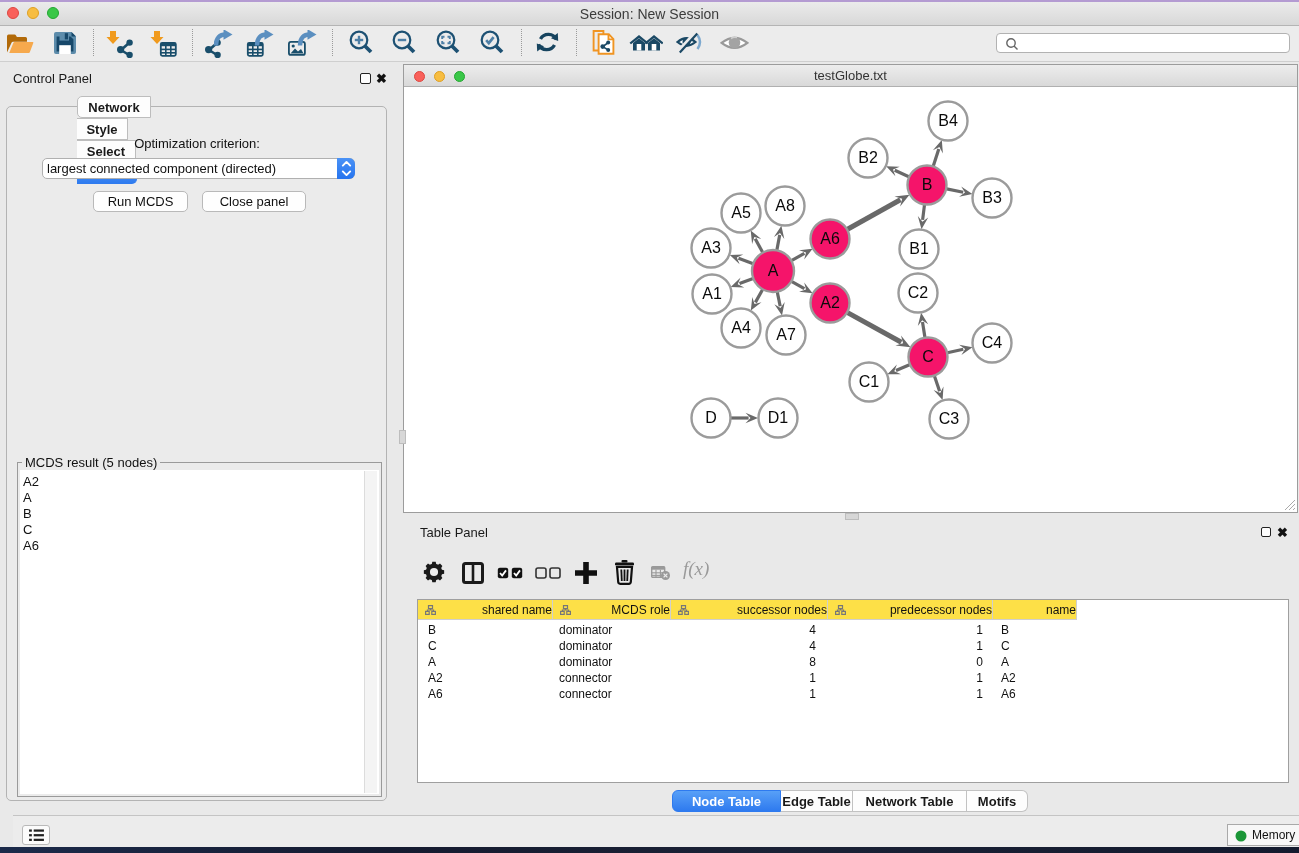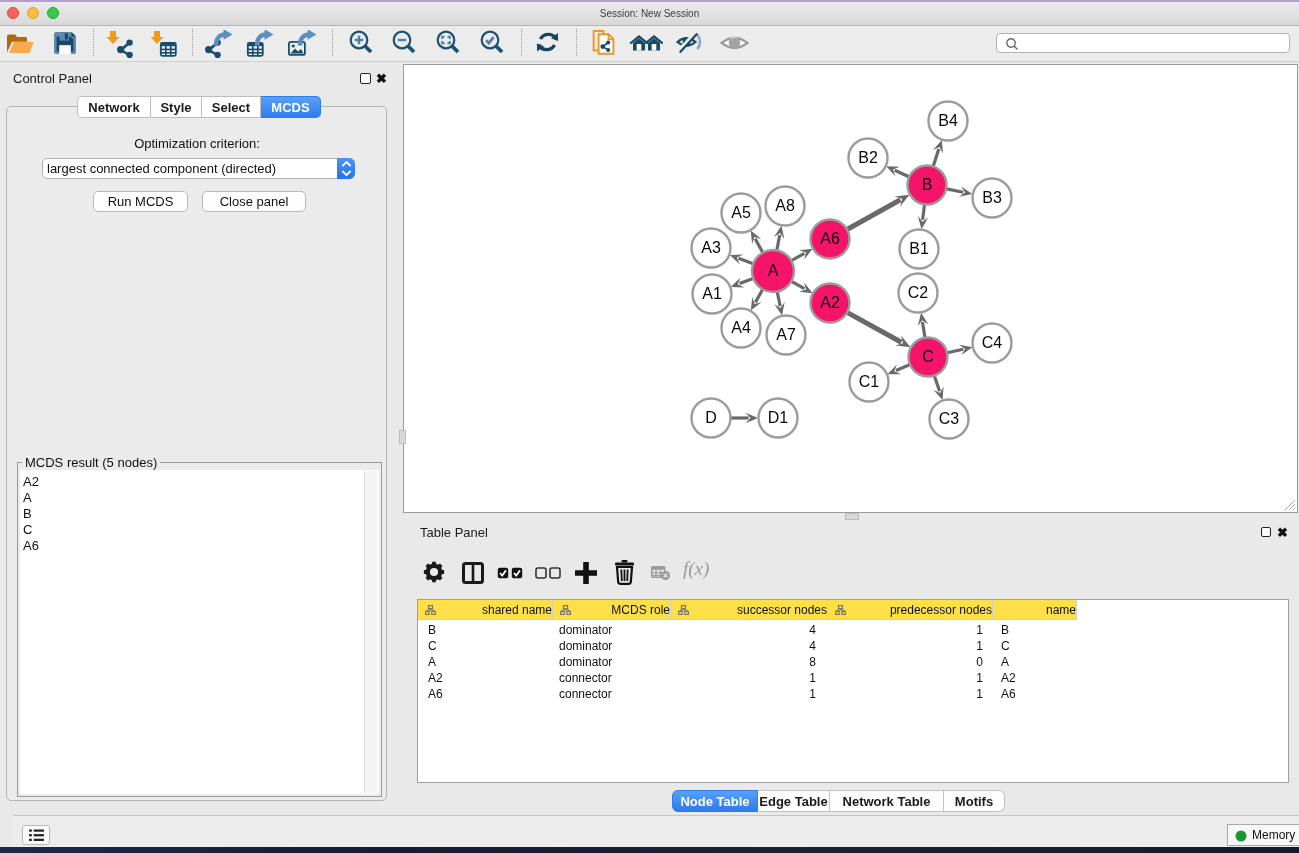--- a/index.html
+++ b/index.html
@@ -5,21 +5,21 @@
 * { margin:0; padding:0; box-sizing:border-box; }
 html,body { width:1299px; height:853px; overflow:hidden; }
 body { font-family:"Liberation Sans", sans-serif; background:#e9e9e9; position:relative; }
 .abs { position:absolute; }
 
 
 #purpletop { left:0; top:0; width:1299px; height:2px; background:#b49bd2; }
 #titlebar { left:0; top:2px; width:1299px; height:24px;
   background:linear-gradient(#ebebeb,#d8d8d8); border-bottom:1px solid #b4b4b4;
   border-radius:5px 5px 0 0; }
-#titlebar .title { width:100%; text-align:center; font-size:10px; color:#3c3c3c; line-height:24px; }
+#titlebar .title { width:100%; text-align:center; font-size:14px; color:#3c3c3c; line-height:24px; }
 .tl { position:absolute; width:12px; height:12px; border-radius:50%; top:5px; }
 #titlebar .r { left:7px;  background:#f9605a; border:1px solid #dd4741; }
 #titlebar .y { left:27px; background:#f7bd41; border:1px solid #dfa023; }
 #titlebar .g { left:47px; background:#3ac748; border:1px solid #24a732; }
 
 
 #toolbar { left:0; top:26px; width:1299px; height:36px; background:#ececec; border-bottom:1px solid #cfcfcf; }
 .tbi { position:absolute; top:30px; width:28px; height:26px; }
 .tsep { position:absolute; top:3px; height:27px; width:0; border-left:1px dotted #9a9a9a; }
 #searchbox { position:absolute; left:996px; top:7px; width:294px; height:20px; background:#fff;
@@ -252,21 +252,21 @@
         <circle cx="6" cy="6" r="4.2" fill="none" stroke="#666" stroke-width="1.4"></circle>
         <line x1="9" y1="9" x2="12.5" y2="12.5" stroke="#666" stroke-width="1.4"></line>
       </svg>
     </div>
 </div>
 
 <div class="abs" id="cp-title">Control Panel</div>
 <div class="abs" id="cp-sq"></div>
 <div class="abs" id="cp-x">✖</div>
 <div class="abs" id="cp-body"></div>
-<div class="tabrow" style="left:77px; top:96px;">
+<div class="tabrow" style="left:77px; top:96px;flex-direction:column;">
   <div class="tab first" style="width:74px;">Network</div>
   <div class="tab" style="width:51px;">Style</div>
   <div class="tab" style="width:59px;">Select</div>
   <div class="tab last sel" style="width:60px;">MCDS</div>
 </div>
 <div class="abs" id="opt-label">Optimization criterion:</div>
 <div class="abs" id="dropdown">largest connected component (directed)</div>
 <div class="abs" id="dd-btn"><svg width="19" height="21" viewBox="0 0 19 21">
       <path d="M5.8 7.6 L9.5 3.9 L13.2 7.6" fill="none" stroke="#fff" stroke-width="1.9" stroke-linecap="round" stroke-linejoin="round"></path>
       <path d="M5.8 13.4 L9.5 17.1 L13.2 13.4" fill="none" stroke="#fff" stroke-width="1.9" stroke-linecap="round" stroke-linejoin="round"></path>
@@ -278,20 +278,26 @@
 <div class="abs" id="mcds-list">
   <div class="it">A2</div>
     <div class="it">A</div>
     <div class="it">B</div>
     <div class="it">C</div>
     <div class="it">A6</div>
 </div>
 <div class="abs" id="mcds-scroll"></div>
 
 <div class="abs" id="gwin">
+  <div id="gtitle">
+    <div class="tl r"></div>
+      <div class="tl y"></div>
+      <div class="tl g"></div>
+    <div class="title">testGlobe.txt</div>
+  </div>
   <svg id="graph" style="position:absolute;left:0;top:23px;" width="892" height="423" viewBox="0 0 892 423">
 <line x1="360.5" y1="167.7" x2="351.2" y2="150.7" stroke="#696969" stroke-width="3.2"></line>
 <polygon points="346.7,142.5 357.3,150.9 350.3,149.1 348.1,156.0" fill="#696969"></polygon>
 <line x1="372.2" y1="165.8" x2="375.7" y2="146.9" stroke="#696969" stroke-width="3.2"></line>
 <polygon points="377.4,137.7 380.3,150.9 376.0,145.0 369.9,149.0" fill="#696969"></polygon>
 <line x1="352.6" y1="176.9" x2="334.5" y2="170.2" stroke="#696969" stroke-width="3.2"></line>
 <polygon points="325.8,167.0 339.3,166.4 332.8,169.6 335.6,176.2" fill="#696969"></polygon>
 <line x1="352.6" y1="189.2" x2="335.5" y2="195.6" stroke="#696969" stroke-width="3.2"></line>
 <polygon points="326.7,198.9 336.6,189.6 333.7,196.3 340.3,199.4" fill="#696969"></polygon>
 <line x1="360.4" y1="198.3" x2="351.4" y2="214.4" stroke="#696969" stroke-width="3.2"></line>
@@ -487,21 +493,21 @@
   <div class="td" style="left:253px;top:70px;width:145px;text-align:right;">1</div>
   <div class="td" style="left:410px;top:70px;width:155px;text-align:right;">1</div>
   <div class="td" style="left:583px;top:70px;">A2</div>
   <div class="td" style="left:10px;top:86px;">A6</div>
   <div class="td" style="left:141px;top:86px;">connector</div>
   <div class="td" style="left:253px;top:86px;width:145px;text-align:right;">1</div>
   <div class="td" style="left:410px;top:86px;width:155px;text-align:right;">1</div>
   <div class="td" style="left:583px;top:86px;">A6</div>
 </div>
 <div class="btabs" style="left:672px; top:790px;">
-  <div class="btab first sel" style="width:86px;">Node Table</div>
+  <div class="btab first sel" style="width:109px;">Node Table</div>
   <div class="btab" style="width:72px;">Edge Table</div>
   <div class="btab" style="width:114px;">Network Table</div>
   <div class="btab last" style="width:61px;">Motifs</div>
 </div>
 
 <div class="abs" id="statusbar">
   <div id="sb-left">
       <svg style="position:absolute;left:6px;top:3px" width="15" height="13" viewBox="0 0 16 14">
         <g fill="#222">
           <rect x="0" y="0.5" width="3" height="2.4"></rect>

